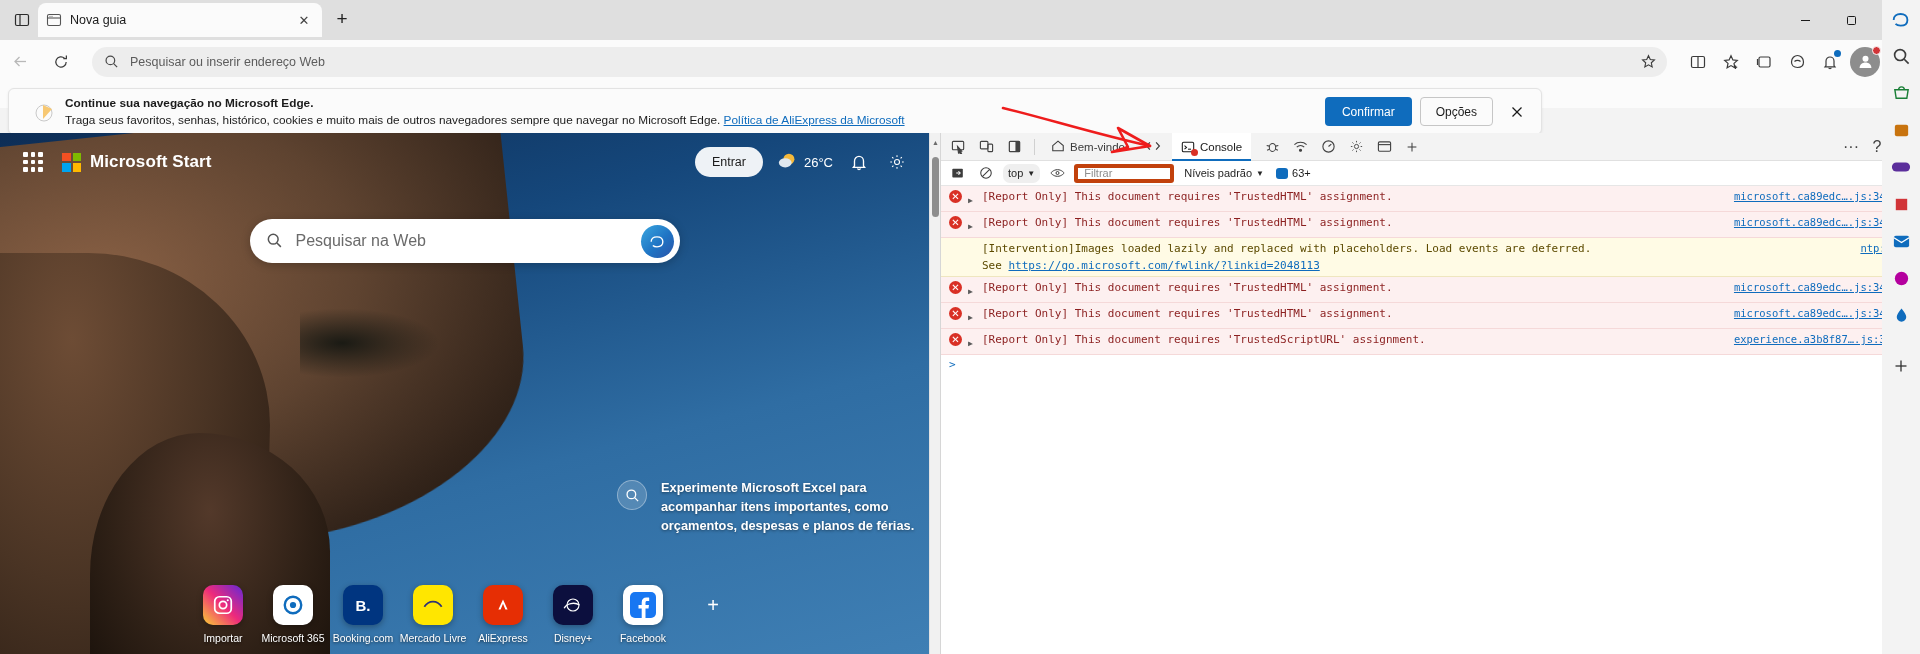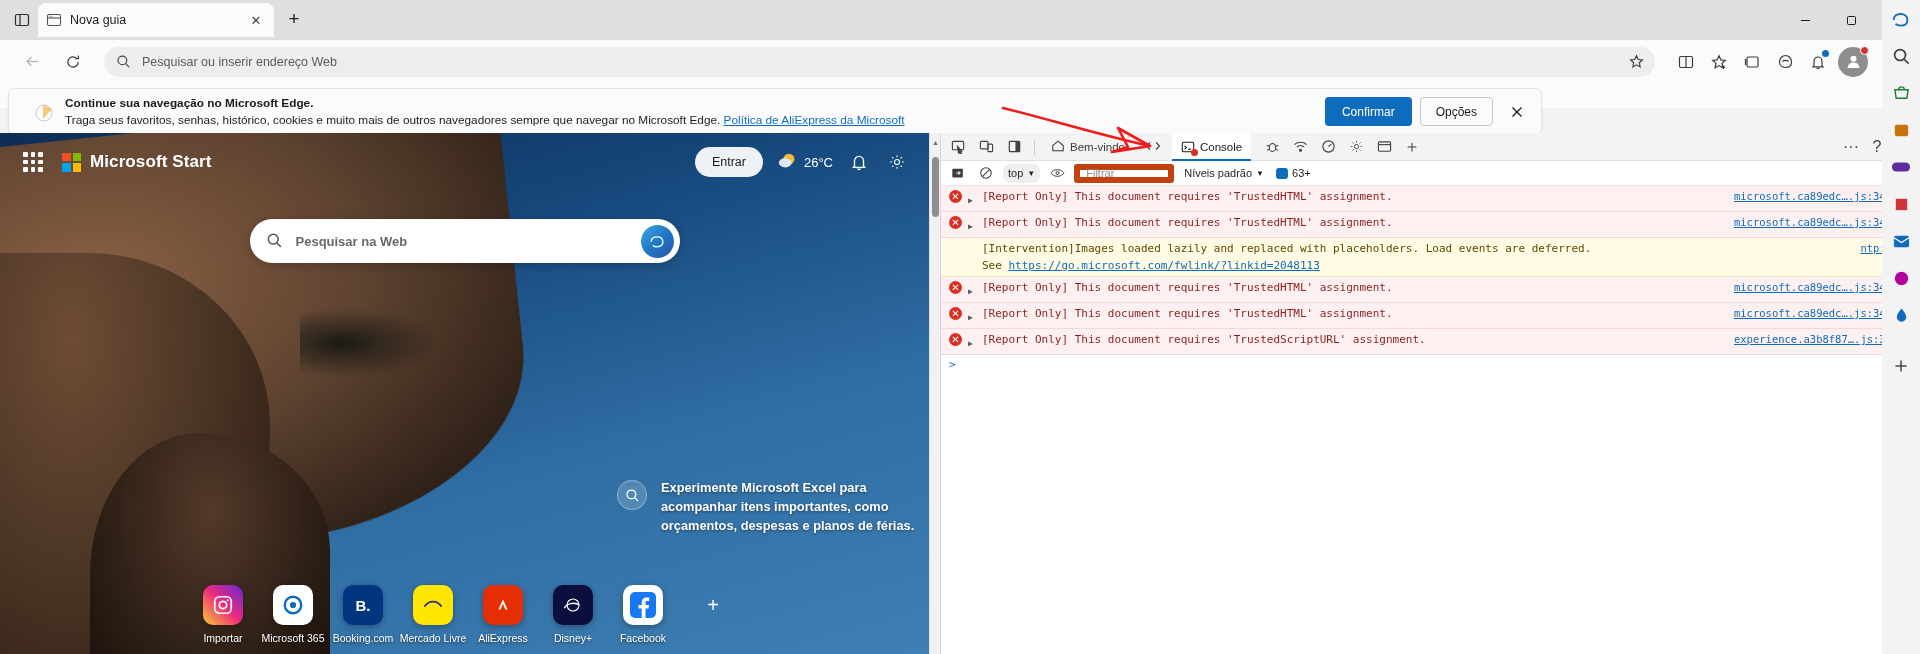--- a/index.html
+++ b/index.html
@@ -14,21 +14,21 @@
   .titlebar {
     height: 40px; background: #dfdfdf; display: flex; align-items: flex-end;
     position: relative;
   }
   .tb-left { display: flex; align-items: center; height: 40px; padding-left: 6px; }
   .icon-btn {
     width: 32px; height: 30px; display: flex; align-items: center; justify-content: center;
     border-radius: 4px; color: #2b2b2b;
   }
   .tab {
-    display: flex; align-items: center; height: 34px; width: 236px;
+    display: flex; align-items: center; height: 34px; width: 284px;
     background: #fbfbfb; border-radius: 8px 8px 0 0; padding: 0 8px; gap: 8px;
     margin-bottom: 0; position: relative;
   }
   .tab-favicon { width: 16px; height: 16px; flex: 0 0 16px; color: #555; }
   .tab-title {
     font-size: 12.5px; color: #1a1a1a; flex: 1; white-space: nowrap;
     overflow: hidden; text-overflow: ellipsis;
   }
   .tab-close {
     width: 20px; height: 20px; border-radius: 4px; display: flex;
@@ -41,21 +41,21 @@
   }
   .win-ctrls { position: absolute; right: 0; top: 0; display: flex; height: 40px; }
   .win-btn {
     width: 46px; height: 40px; display: flex; align-items: center;
     justify-content: center; color: #1a1a1a; font-size: 11px;
   }
 
   
   .navbar {
     height: 43px; background: #fbfbfb; display: flex; align-items: center;
-    padding: 0 16px; gap: 9px;
+    padding: 0 4px; gap: 9px;
   }
   .nav-icon {
     width: 32px; height: 32px; display: flex; align-items: center;
     justify-content: center; color: #3b3b3b; border-radius: 4px; flex: 0 0 auto;
   }
   .nav-icon.disabled { color: #b8b8b8; }
   .omnibox {
     flex: 1; height: 30px; background: #ededed; border-radius: 15px;
     display: flex; align-items: center; padding: 0 6px 0 12px; margin: 0 6px;
     min-width: 0;
@@ -169,21 +169,21 @@
 
   .ms-search-wrap {
     position: absolute; left: 50%; top: 86px; transform: translateX(-50%);
     width: 430px; z-index: 5;
   }
   .ms-search {
     height: 44px; background: #fff; border-radius: 22px; display: flex;
     align-items: center; padding: 0 6px 0 16px; box-shadow: 0 2px 10px rgba(0,0,0,.22);
   }
   .ms-search-ico { width: 18px; height: 18px; color: #555; flex: 0 0 18px; }
-  .ms-search-txt { flex: 1; font-size: 13px; color: #6a6a6a; padding-left: 12px; font-weight: bold; }
+  .ms-search-txt { flex: 1; font-size: 16px; color: #6a6a6a; padding-left: 12px; }
   .copilot-circle {
     width: 33px; height: 33px; border-radius: 50%;
     background: linear-gradient(135deg, #3aa7e0 0%, #1f74c4 55%, #2b53a8 100%);
     display: flex; align-items: center; justify-content: center;
   }
 
   .promo {
     position: absolute; left: 617px; top: 345px; width: 300px; display: flex;
     gap: 14px; align-items: flex-start; z-index: 5;
   }
@@ -241,21 +241,21 @@
   .dt-filterbar {
     height: 25px; display: flex; align-items: center; gap: 6px;
     padding: 0 6px; border-bottom: 1px solid #e6e6e6; background: #fff;
   }
   .fb-ico { width: 22px; height: 20px; display: flex; align-items: center; justify-content: center; color: #3c3c3c; }
   .ctx-select {
     display: flex; align-items: center; gap: 4px; background: #efefef;
     border-radius: 7px; height: 19px; padding: 0 5px; font-size: 11px; color: #262626;
   }
   .filter-input {
-    width: 100px; height: 19px; border: 6px solid #c2410c; border-radius: 3px;
+    width: 100px; height: 19px; border: 4px solid #c2410c; border-radius: 3px;
     font-size: 11px; color: #8d8d8d; display: flex; align-items: center; padding: 0 6px;
     background: #fff;
   }
   .levels { display: flex; align-items: center; gap: 4px; font-size: 11px; color: #262626; margin-left: 4px; }
   .issues { display: flex; align-items: center; gap: 4px; font-size: 11px; color: #1b1b1b; margin-left: 6px; }
   .issue-bubble { width: 12px; height: 11px; border-radius: 3px; background: #0f6cbd; }
 
   .dt-console { flex: 1; overflow: hidden; position: relative; background: #fff; }
   .msg {
     display: flex; align-items: flex-start; gap: 6px; padding: 2px 4px 2px 8px;

